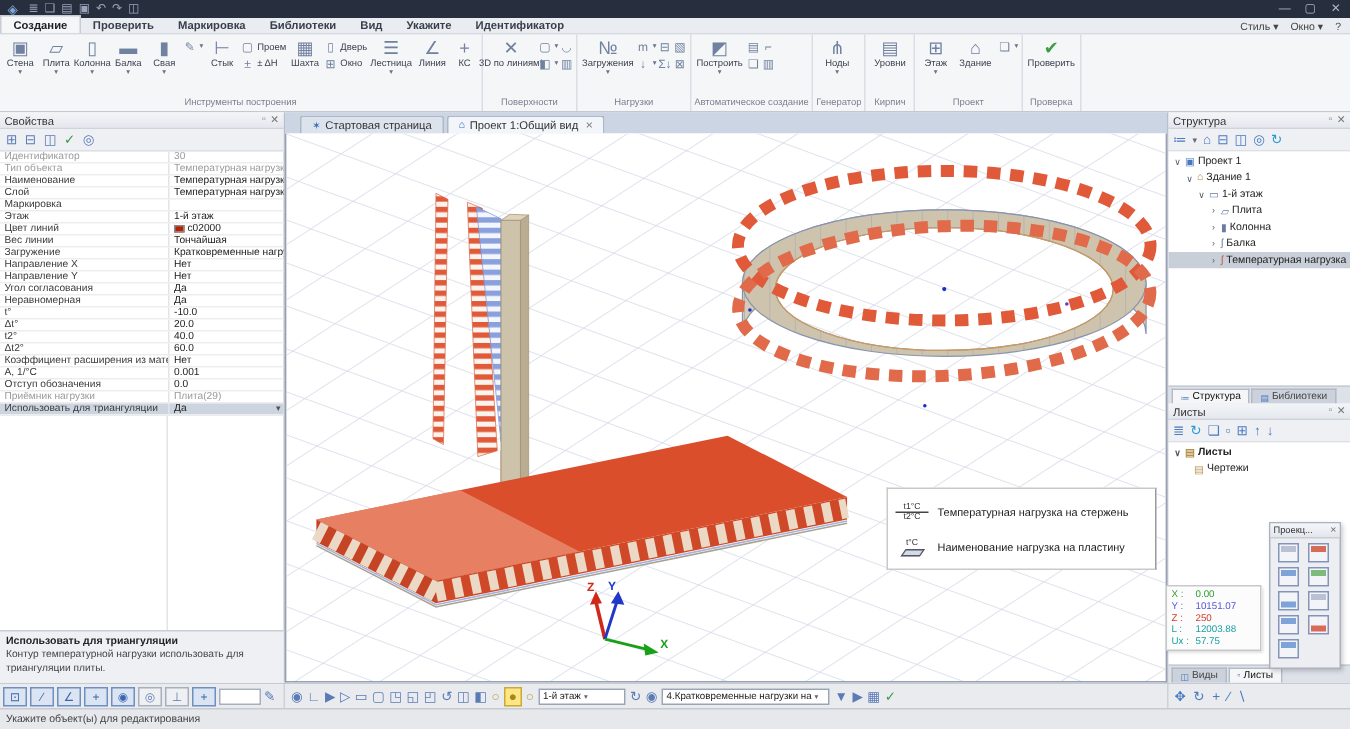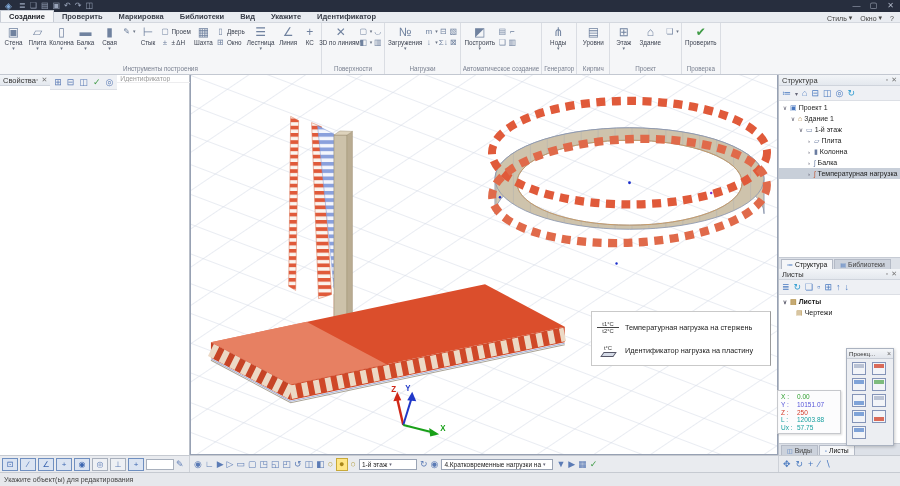--- a/index.html
+++ b/index.html
@@ -35,21 +35,21 @@
   .rmini-col { display:flex; flex-direction:column; gap:1px; padding-top:2px; }
   .rmini { display:flex; align-items:center; gap:2px; height:10px; }
   .rico-s { font-size:8px; color:#70829f; width:9px; text-align:center; }
   .rlbl-s { font-size:6.3px; color:#3c4250; white-space:nowrap; }
   .green { color:#3f9b46 !important; }
 
   
   .main { height:380px; display:flex; }
 
   
-  .left-panel { width:190px; background:#fff; border-right:1px solid #b9bfc9; display:flex; flex-direction:row; }
+  .left-panel { width:190px; background:#fff; border-right:1px solid #b9bfc9; display:flex; flex-direction:column; }
   .panel-title { height:11px; background:linear-gradient(#f3f5f8,#e4e8ee); border-bottom:1px solid #cfd4dc; display:flex; align-items:center; padding:0 3px; font-size:7.5px; color:#333; flex:none; }
   .panel-title .sp { margin-left:auto; display:flex; gap:3px; color:#777; font-size:7px; }
   .ptoolbar { height:15px; background:#eef0f4; border-bottom:1px solid #dcdfe5; display:flex; align-items:center; gap:5px; padding:0 4px; flex:none; }
   .ptoolbar span { font-size:9px; color:#5b7bb5; }
   .prow { height:8px; display:flex; border-bottom:1px solid #ededef; font-size:6.8px; line-height:8px; flex:none; }
   .plabel { width:112px; padding-left:3px; color:#3a3a3a; white-space:nowrap; overflow:hidden; }
   .pvalue { flex:1; border-left:1px solid #e4e4e7; padding-left:3px; color:#222; white-space:nowrap; overflow:hidden; display:flex; align-items:center; gap:2px; }
   .prow.ro .plabel, .prow.ro .pvalue { color:#9a9a9a; }
   .prow.sel { background:#ccd4df; }
   .prow.sel .caret-end { margin-left:auto; padding-right:2px; color:#555; font-size:6px; }
@@ -556,20 +556,31 @@
           <div class="fl"></div>
         </div>
 
       <div class="help-box">
         <div class="help-title">Использовать для триангуляции</div>
         <div class="help-text">Контур температурной нагрузки использовать для триангуляции плиты.</div>
       </div>
     </div>
 
     <div class="center">
+      <div class="doctabs">
+        <div class="dtab">
+          <span class="ticon">✶</span>
+          <span>Стартовая страница</span>
+        </div>
+        <div class="dtab active">
+          <span class="ticon">⌂</span>
+          <span>Проект 1:Общий вид</span>
+          <span class="tclose">×</span>
+        </div>
+      </div>
 
       <div class="viewport">
         <svg viewBox="0 0 588 366" preserveAspectRatio="none">
           <defs>
             <pattern id="gridA" width="46" height="27" patternUnits="userSpaceOnUse" patternTransform="rotate(20)">
               <line x1="0" y1="0" x2="46" y2="0" stroke="#d4d9e6" stroke-width="1"></line>
             </pattern>
             <pattern id="gridB" width="46" height="31" patternUnits="userSpaceOnUse" patternTransform="rotate(-33)">
               <line x1="0" y1="0" x2="46" y2="0" stroke="#d4d9e6" stroke-width="1"></line>
             </pattern>
@@ -653,21 +664,21 @@
               <div class="top">t1°C</div>
               <div>t2°C</div>
             </div>
             <span class="llabel">Температурная нагрузка на стержень</span>
           </div>
           <div class="lrow">
             <div class="plateicon">
               <div>t°C</div>
               <div class="plate"></div>
             </div>
-            <span class="llabel">Идентификатор нагрузка на пластину</span>
+            <span class="llabel">Наименование нагрузка на пластину</span>
           </div>
         </div>
       </div>
     </div>
 
     <div class="right-panel">
       <div class="panel-title">
         <span>Структура</span>
         <span class="sp">
             <span>▫</span>

